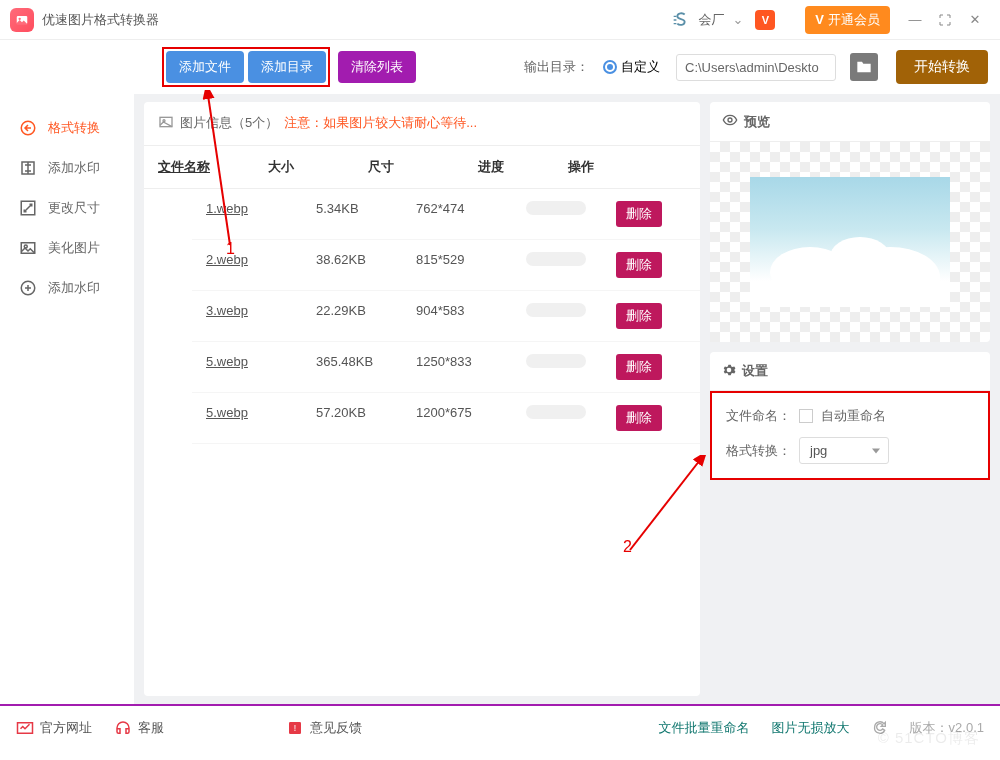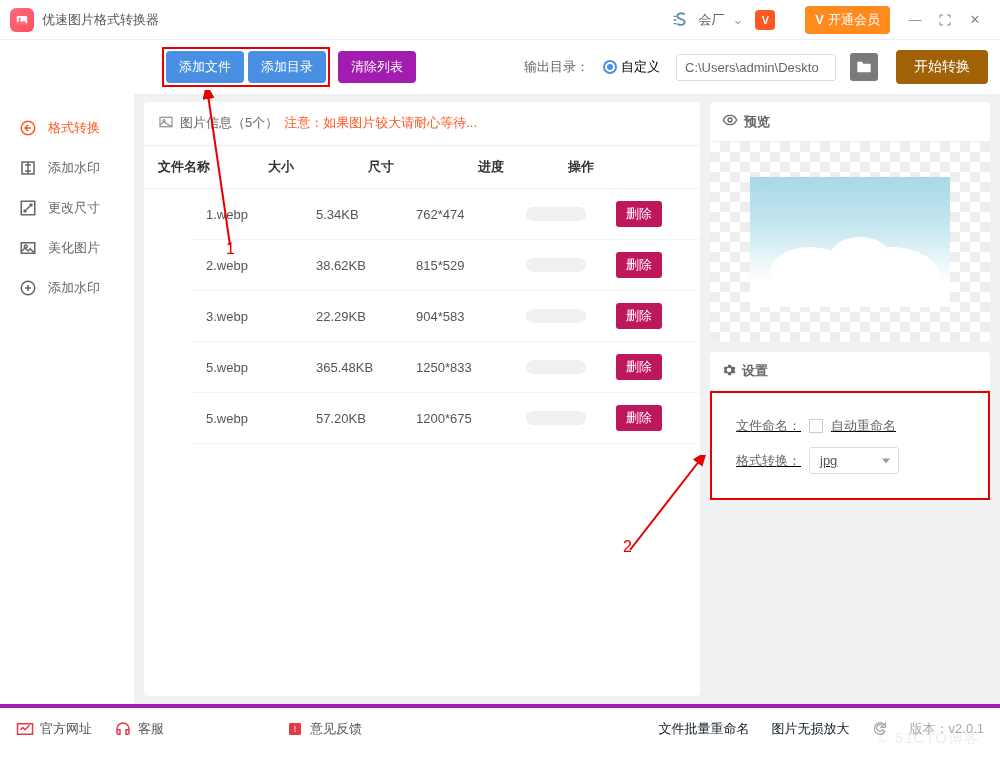--- a/index.html
+++ b/index.html
@@ -46,58 +46,58 @@
 .panel { background: #fff; border-radius: 4px; }
 .left-panel { flex: 1; display: flex; flex-direction: column; }
 .right-panel { width: 280px; display: flex; flex-direction: column; gap: 10px; }
 
 .info-header { padding: 12px 14px; display: flex; align-items: flex-start; gap: 6px; border-bottom: 1px solid #eee; }
 .info-icon { color: #999; }
 .info-text { color: #666; }
 .info-warn { color: #ff5722; }
 
 .table-head { display: flex; padding: 12px 14px; color: #333; font-weight: bold; border-bottom: 1px solid #eee; }
-.col-name { width: 110px; }
+.col-name { width: 110px; text-decoration: underline; }
 .col-size { width: 100px; }
 .col-dim { width: 110px; }
 .col-prog { width: 90px; }
 .col-act { width: 70px; }
 
-.table-row { display: flex; align-items: center; padding: 12px 14px; color: #555; border-bottom: 1px solid #f5f5f5; margin-left: 48px; }
+.table-row { display: flex; padding: 12px 14px; color: #555; border-bottom: 1px solid #f5f5f5; margin-left: 48px; }
 .prog-bar { width: 60px; height: 14px; background: #f0f0f0; border-radius: 7px; }
 .del-btn { background: #be185d; color: #fff; border: none; padding: 4px 10px; border-radius: 3px; cursor: pointer; }
 
 .preview-head, .settings-head { padding: 10px 12px; border-bottom: 1px solid #eee; display: flex; align-items: flex-end; gap: 6px; color: #666; font-weight: bold; }
 .preview-body { padding: 10px; height: 200px; background-image: linear-gradient(45deg,#eee 25%,transparent 25%),linear-gradient(-45deg,#eee 25%,transparent 25%),linear-gradient(45deg,transparent 75%,#eee 75%),linear-gradient(-45deg,transparent 75%,#eee 75%); background-size: 20px 20px; background-position: 0 0,0 10px,10px -10px,-10px 0; display: flex; align-items: center; justify-content: center; }
 .preview-img { width: 200px; height: 130px; background: linear-gradient(180deg,#a8d8e8 0%,#c8e8f0 40%,#fff 80%); position: relative; overflow: hidden; }
 .cloud { position: absolute; background: #fff; border-radius: 50%; }
 .c1 { width: 80px; height: 50px; bottom: 10px; left: 20px; }
 .c2 { width: 100px; height: 60px; bottom: 0; right: 10px; }
 .c3 { width: 60px; height: 40px; bottom: 30px; left: 80px; }
 
-.settings-body { padding: 24px; border: 2px solid #e60000; text-decoration: underline; }
+.settings-body { padding: 14px; border: 2px solid #e60000; }
 .set-row { display: flex; align-items: center; gap: 8px; margin-bottom: 12px; color: #666; }
 .set-row:last-child { margin-bottom: 0; }
 .checkbox { width: 14px; height: 14px; border: 1px solid #ccc; }
 .select-box { border: 1px solid #ddd; border-radius: 3px; padding: 5px 24px 5px 10px; position: relative; min-width: 90px; color: #555; cursor: pointer; }
 .select-box::after { content: ""; position: absolute; right: 8px; top: 50%; width: 0; height: 0; border-left: 4px solid transparent; border-right: 4px solid transparent; border-top: 5px solid #999; transform: translateY(-50%); }
 
 
 .anno-arrow1 { position: absolute; left: 200px; top: 90px; pointer-events: none; }
 .anno-1 { position: absolute; left: 226px; top: 240px; color: #e60000; font-size: 16px; }
 .anno-arrow2 { position: absolute; left: 560px; top: 455px; pointer-events: none; }
 .anno-2 { position: absolute; left: 623px; top: 538px; color: #e60000; font-size: 16px; }
 
 
-.footer { height: 46px; border-top: 4px solid #a21caf; display: flex; align-items: center; padding: 0 16px; gap: 22px; background: #fff; }
+.footer { height: 46px; border-top: 2px solid #a21caf; display: flex; align-items: center; padding: 0 16px; gap: 22px; background: #fff; }
 .foot-item { display: flex; align-items: center; gap: 6px; color: #555; cursor: pointer; }
 .foot-icon { width: 18px; height: 18px; display: flex; align-items: center; justify-content: center; }
 .foot-red { color: #e63946; }
 .foot-spacer { flex: 1; }
-.foot-link { color: #0f172a; cursor: pointer; text-align: center; }
+.foot-link { color: #0f766e; cursor: pointer; text-align: center; }
 .foot-ver { color: #aaa; }
 .refresh-ic { color: #aaa; }
 .watermark { position: absolute; right: 20px; bottom: 12px; color: rgba(0,0,0,0.08); font-size: 15px; letter-spacing: 1px; pointer-events: none; }
 </style>
 </head>
 <body>
 
 <div class="titlebar">
   <div class="app-logo">
     <svg viewBox="0 0 24 24" fill="#fff">

